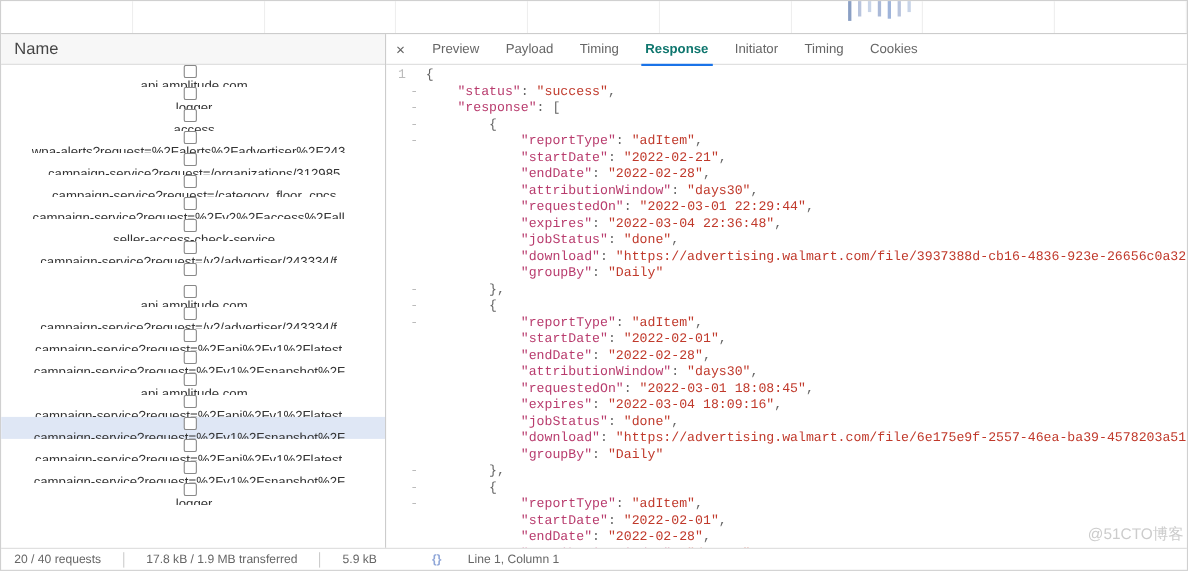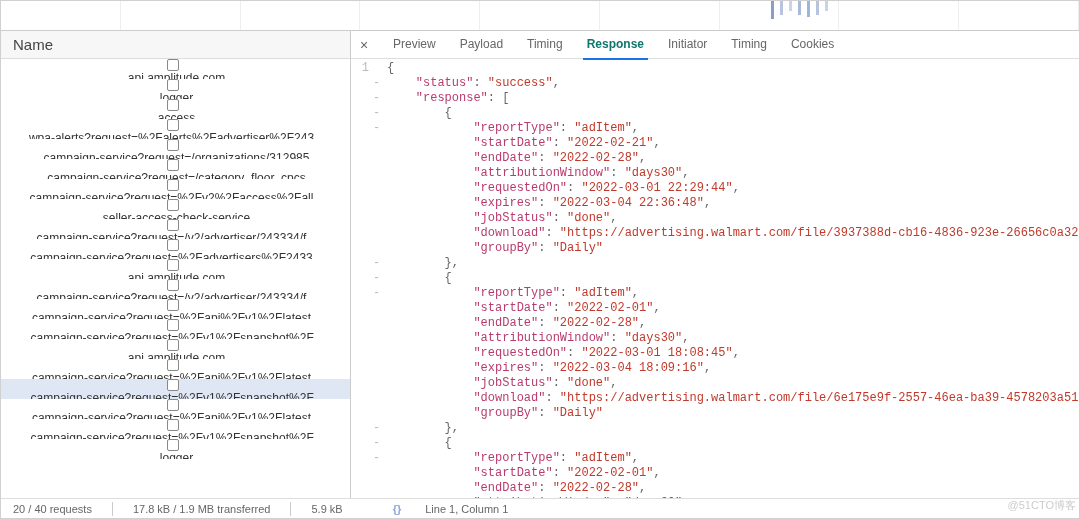--- a/index.html
+++ b/index.html
@@ -60,21 +60,21 @@
   .s { color: #c0392b; }   
   .url { color: #c0392b; } 
   .p { color: #666; }      
   .status {
     height: 20px; border-top: 1px solid #ddd; display: flex; align-items: center;
     padding: 0 12px; color: #666; font-size: 11px; gap: 16px;
   }
   .status .sep { border-left: 1px solid #ccc; height: 14px; margin: 0 4px; }
   .curly { color: #8fa6d8; font-weight: bold; margin-left: 4px; }
   .watermark {
-    position: absolute; right: 4px; bottom: 6px; color: #ccc; font-size: 11px;
+    position: absolute; right: 4px; bottom: 24px; color: #ccc; font-size: 14px;
     pointer-events: none;
     margin-left: 12px;
   }
 </style>
 </head>
 <body>
 
 <div class="frame">
   <div class="timeline">
     <div class="timeline-col"></div>
@@ -132,21 +132,20 @@
           <div class="row">
             <input type="checkbox" style="">
             <span class="label">seller-access-check-service</span>
           </div>
           <div class="row">
             <input type="checkbox" style="">
             <span class="label">campaign-service?request=/v2/advertiser/243334/f...</span>
           </div>
           <div class="row">
             <input type="checkbox" style="">
-            <span class="label">campaign-service?request=%2Fadvertisers%2F2433...</span>
           </div>
           <div class="row">
             <input type="checkbox" style="">
             <span class="label">api.amplitude.com</span>
           </div>
           <div class="row">
             <input type="checkbox" style="">
             <span class="label">campaign-service?request=/v2/advertiser/243334/f...</span>
           </div>
           <div class="row">

